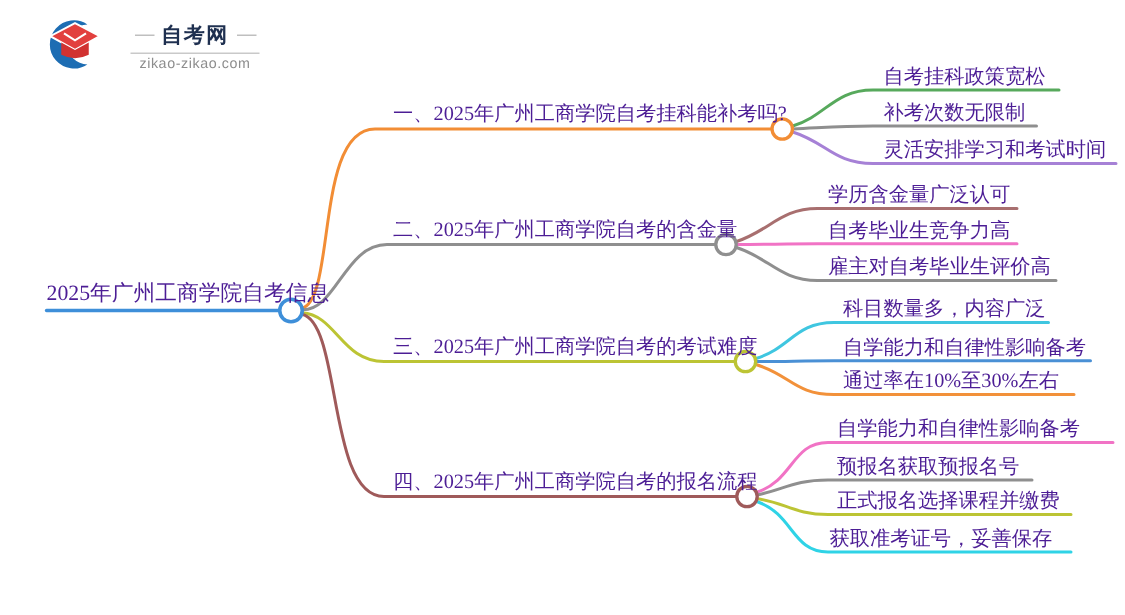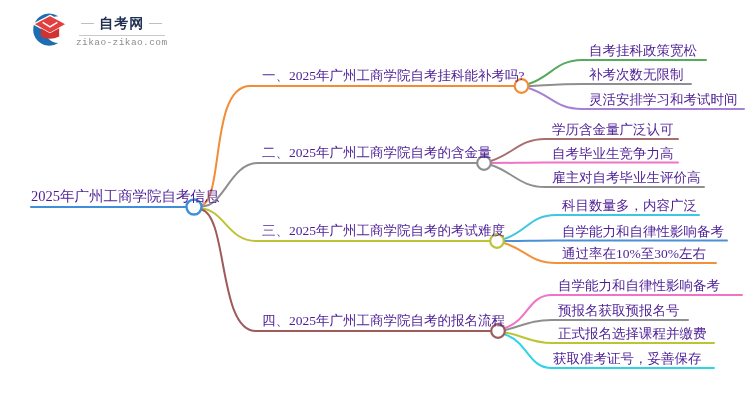--- a/index.html
+++ b/index.html
@@ -8,28 +8,28 @@
     font-family:"Liberation Sans","DejaVu Sans",sans-serif;
   }
   .links{position:absolute;left:0;top:0;}
   .label{
     position:absolute;white-space:nowrap;color:#4c1d95;
     font-size:13.5px;line-height:17px;height:17px;font-family:Liberation Serif, serif;
   }
   .root-label{font-size:14.5px;}
   .branch-label{font-size:13.5px;}
   
-  .logo{position:absolute;left:28px;top:9px;display:flex;align-items:center;gap:4px;}
+  .logo{position:absolute;left:28px;top:9px;display:flex;align-items:center;gap:15px;}
   .logo-icon{width:44px;height:44px;display:block;}
   .logo-text{display:flex;flex-direction:column;align-items:center;}
   .logo-title-row{display:flex;align-items:center;gap:5px;}
   .logo-dash{display:inline-block;width:13px;height:1px;background:#bfbfbf;}
   .logo-title{font-size:14px;font-weight:bold;color:#1f3050;letter-spacing:1px;}
   .logo-divider{width:86px;height:1px;background:#c9c9c9;margin-top:2px;}
-  .logo-domain{font-size:9.5px;color:#8d8d8d;letter-spacing:.4px;margin-top:1px;font-family:Liberation Mono, monospace;}
+  .logo-domain{font-size:9.5px;color:#8d8d8d;letter-spacing:.4px;margin-top:1px;}
 </style>
 </head>
 <body>
 
 <div class="canvas">
 
   <div class="logo">
     <svg class="logo-icon" viewBox="0 0 48 48">
       <path d="M 33 8 A 17.5 17.5 0 1 0 33 37 A 14.5 14.5 0 0 1 33 8 Z" fill="#1d6db3"></path>
       <path d="M 24 7 L 42 16.5 L 24 26.5 L 6 16.5 Z" fill="#e2403e" stroke="#ffffff" stroke-width="1.4"></path>

